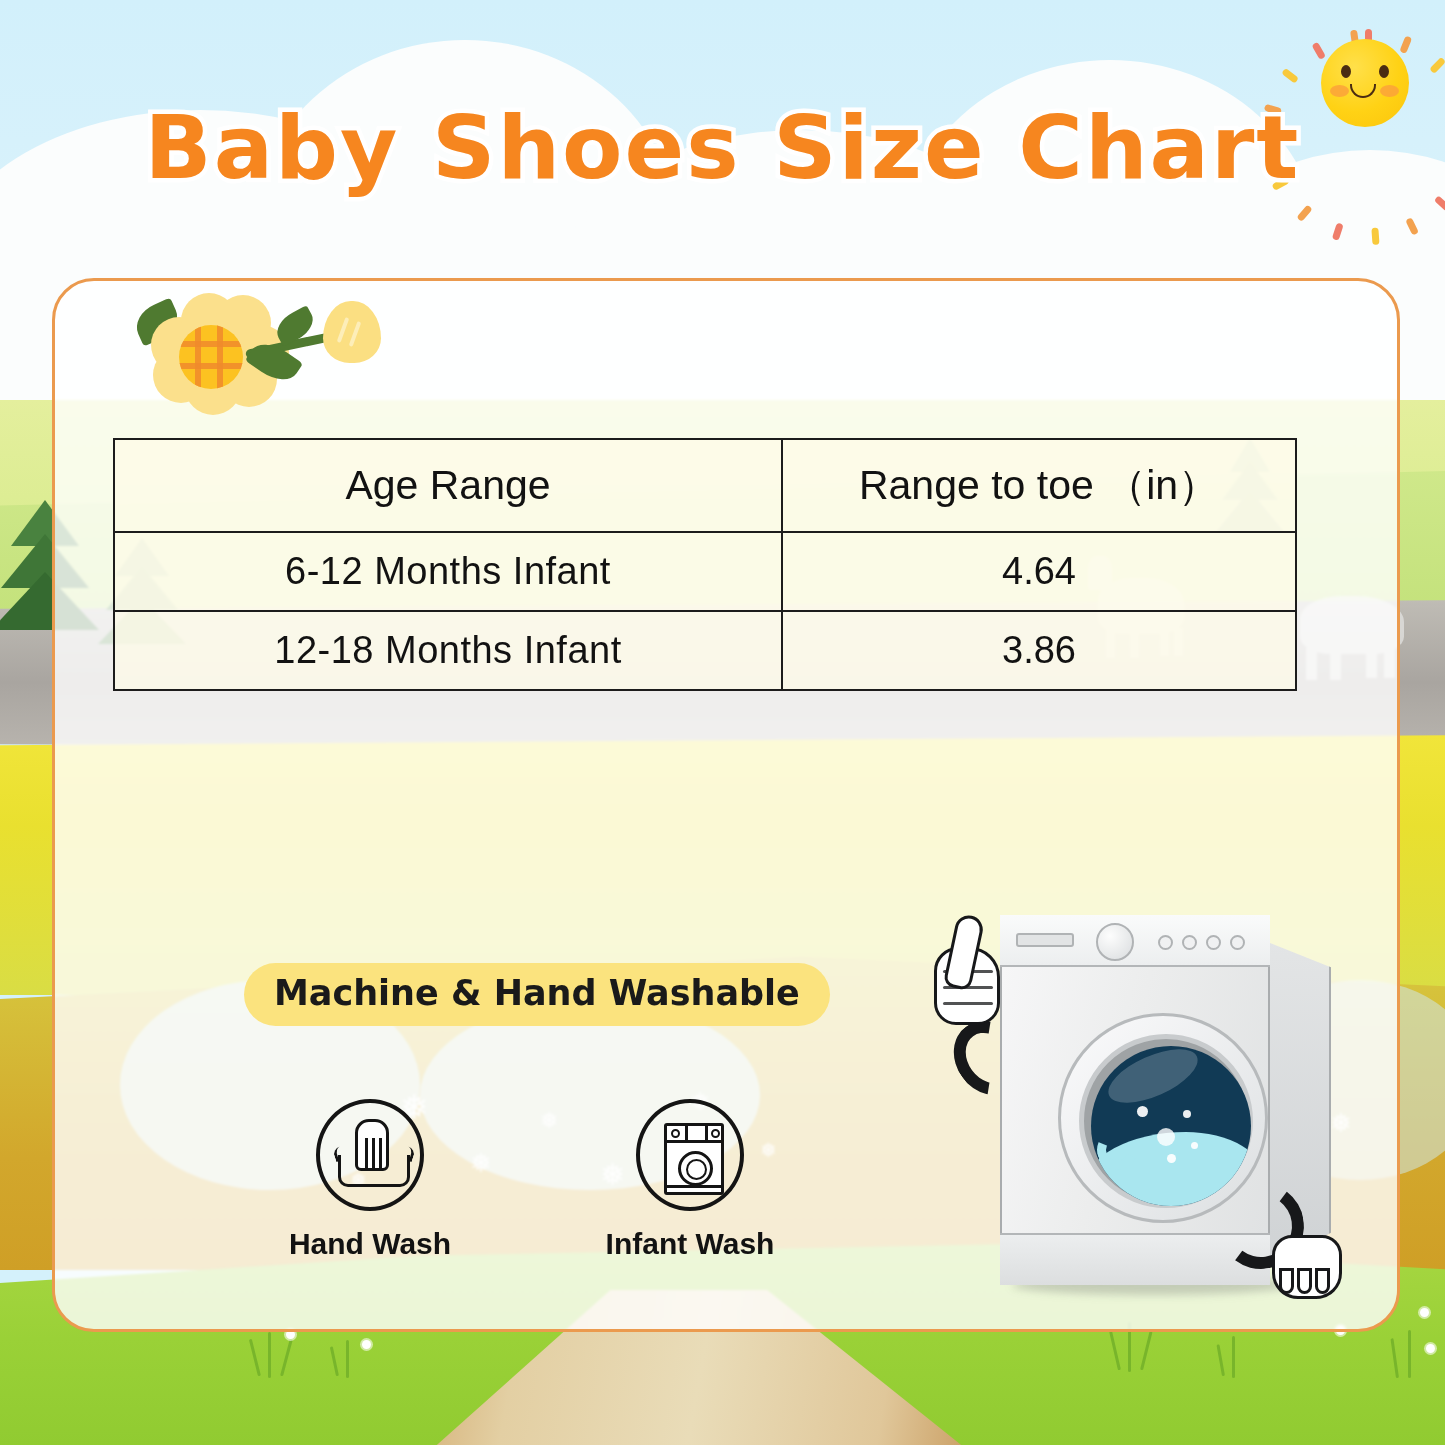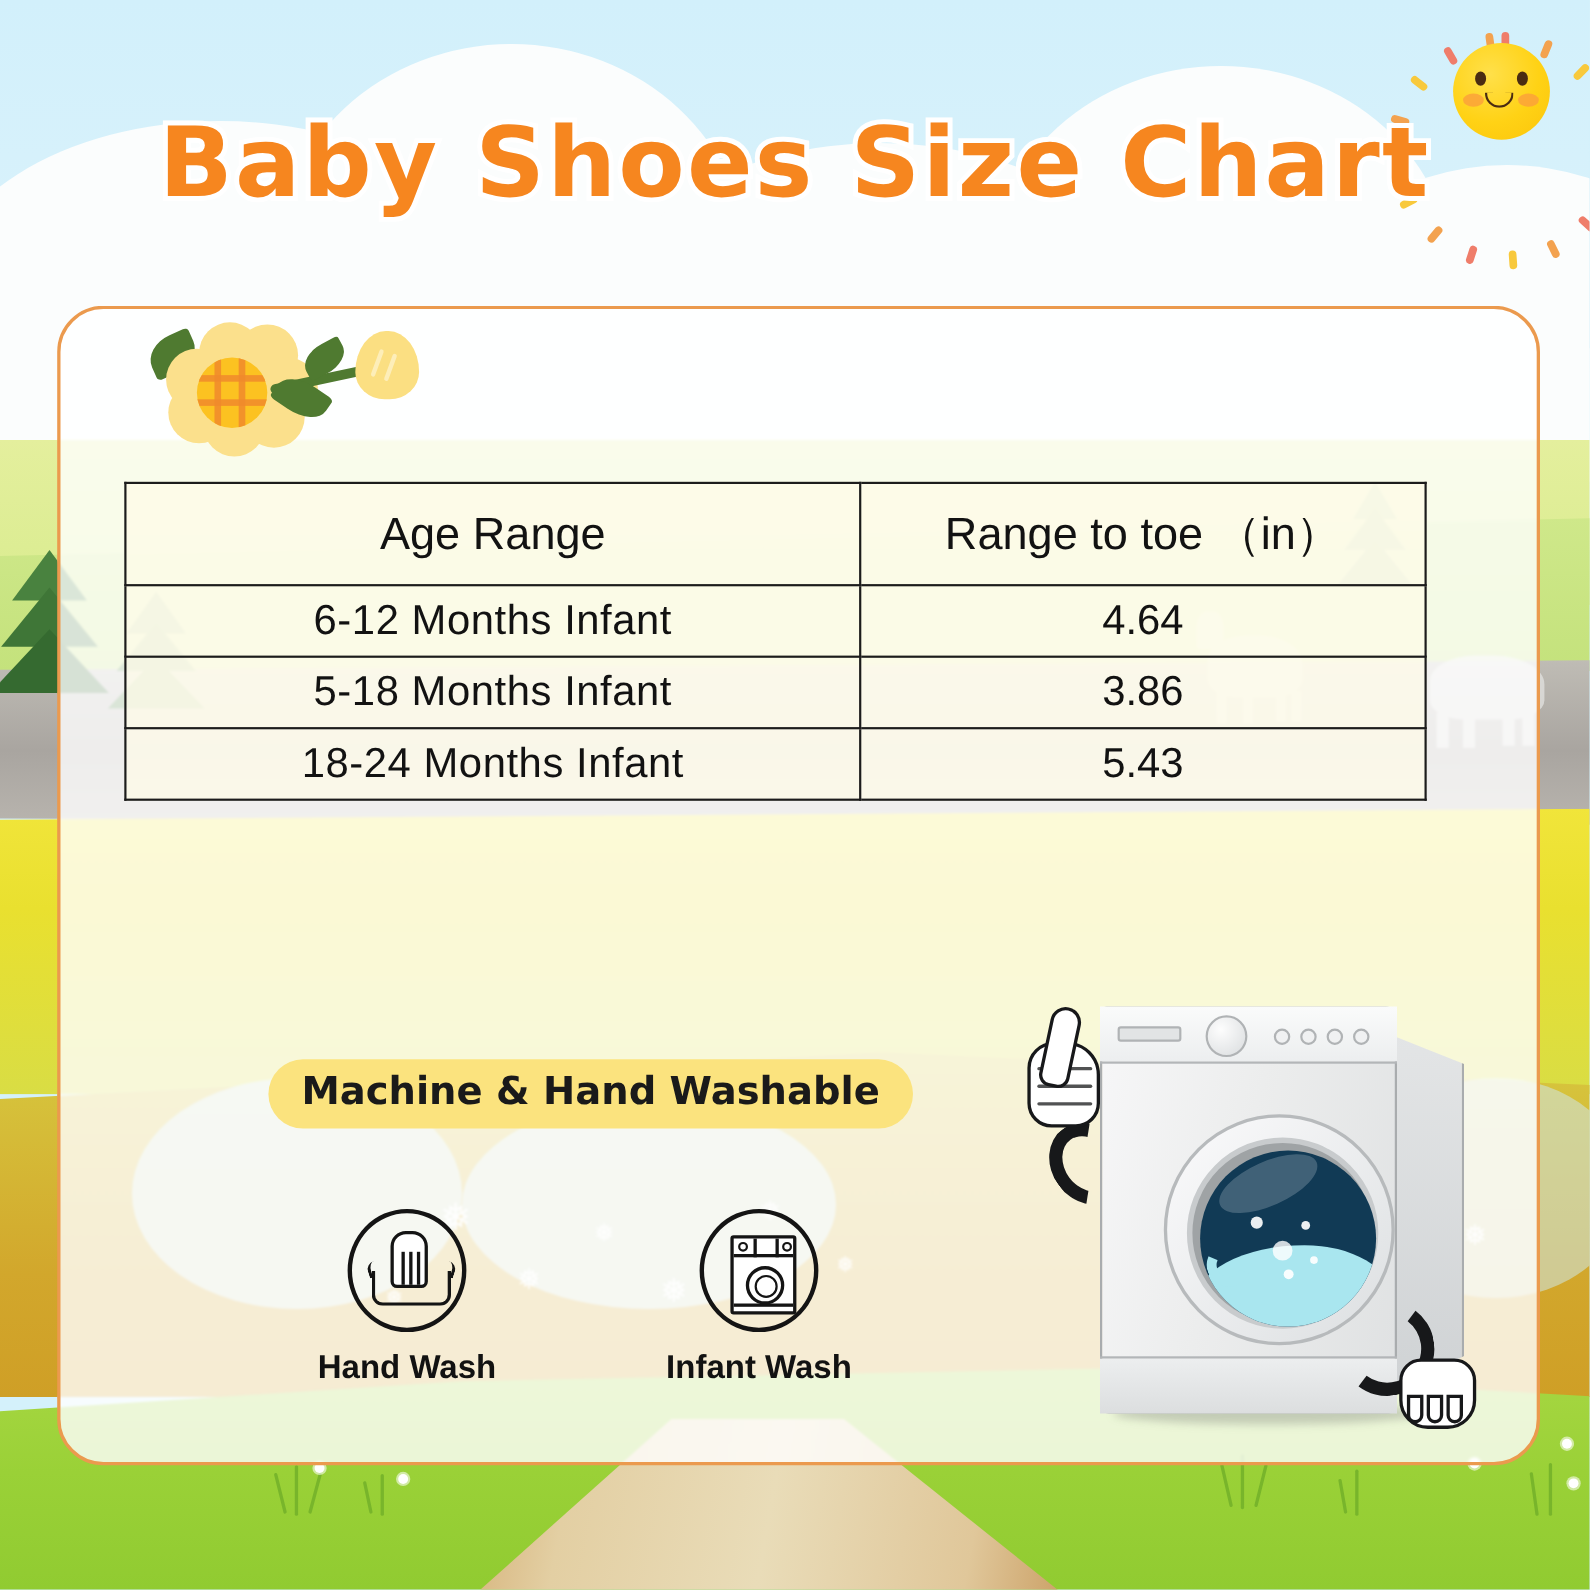--- a/index.html
+++ b/index.html
@@ -142,21 +142,21 @@
     background:rgba(253,251,232,.72);
   }
   #size-table th, #size-table td{
     border:2px solid #1c1c1c;
     font-family:"Liberation Sans", sans-serif;
     color:#121212;
     text-align:center;
     font-weight:normal;
   }
   #size-table th{ height:93px; font-size:41px; }
-  #size-table td{ height:65px; font-size:38px;border-radius:10px; }
+  #size-table td{ height:79px; font-size:38px;border-radius:10px; }
   #size-table col.c1{ width:668px; }
   #size-table col.c2{ width:514px; }
   .cell-age{ letter-spacing:.5px; }
 
   
   #washable-pill{
     position:absolute; left:189px; top:682px;
     padding:10px 30px 13px 30px;
     background:#fbe37e;
     border-radius:34px;
@@ -460,26 +460,22 @@
         <th>Age Range</th>
         <th>Range to toe （in）</th>
       </tr>
     </thead>
     <tbody>
       <tr>
         <td class="cell-age">6-12  Months Infant</td>
         <td>4.64</td>
       </tr>
       <tr>
-        <td class="cell-age">5-18  Months Infant</td>
+        <td class="cell-age">12-18  Months Infant</td>
         <td>3.86</td>
-      </tr>
-      <tr>
-        <td class="cell-age">18-24  Months Infant</td>
-        <td>5.43</td>
       </tr>
     </tbody>
   </table>
 
   <div id="washable-pill">Machine &amp; Hand Washable</div>
 
   <div id="care-row">
 
     <div class="care-item" style="left:0;top:0;">
       <div class="care-circle">

